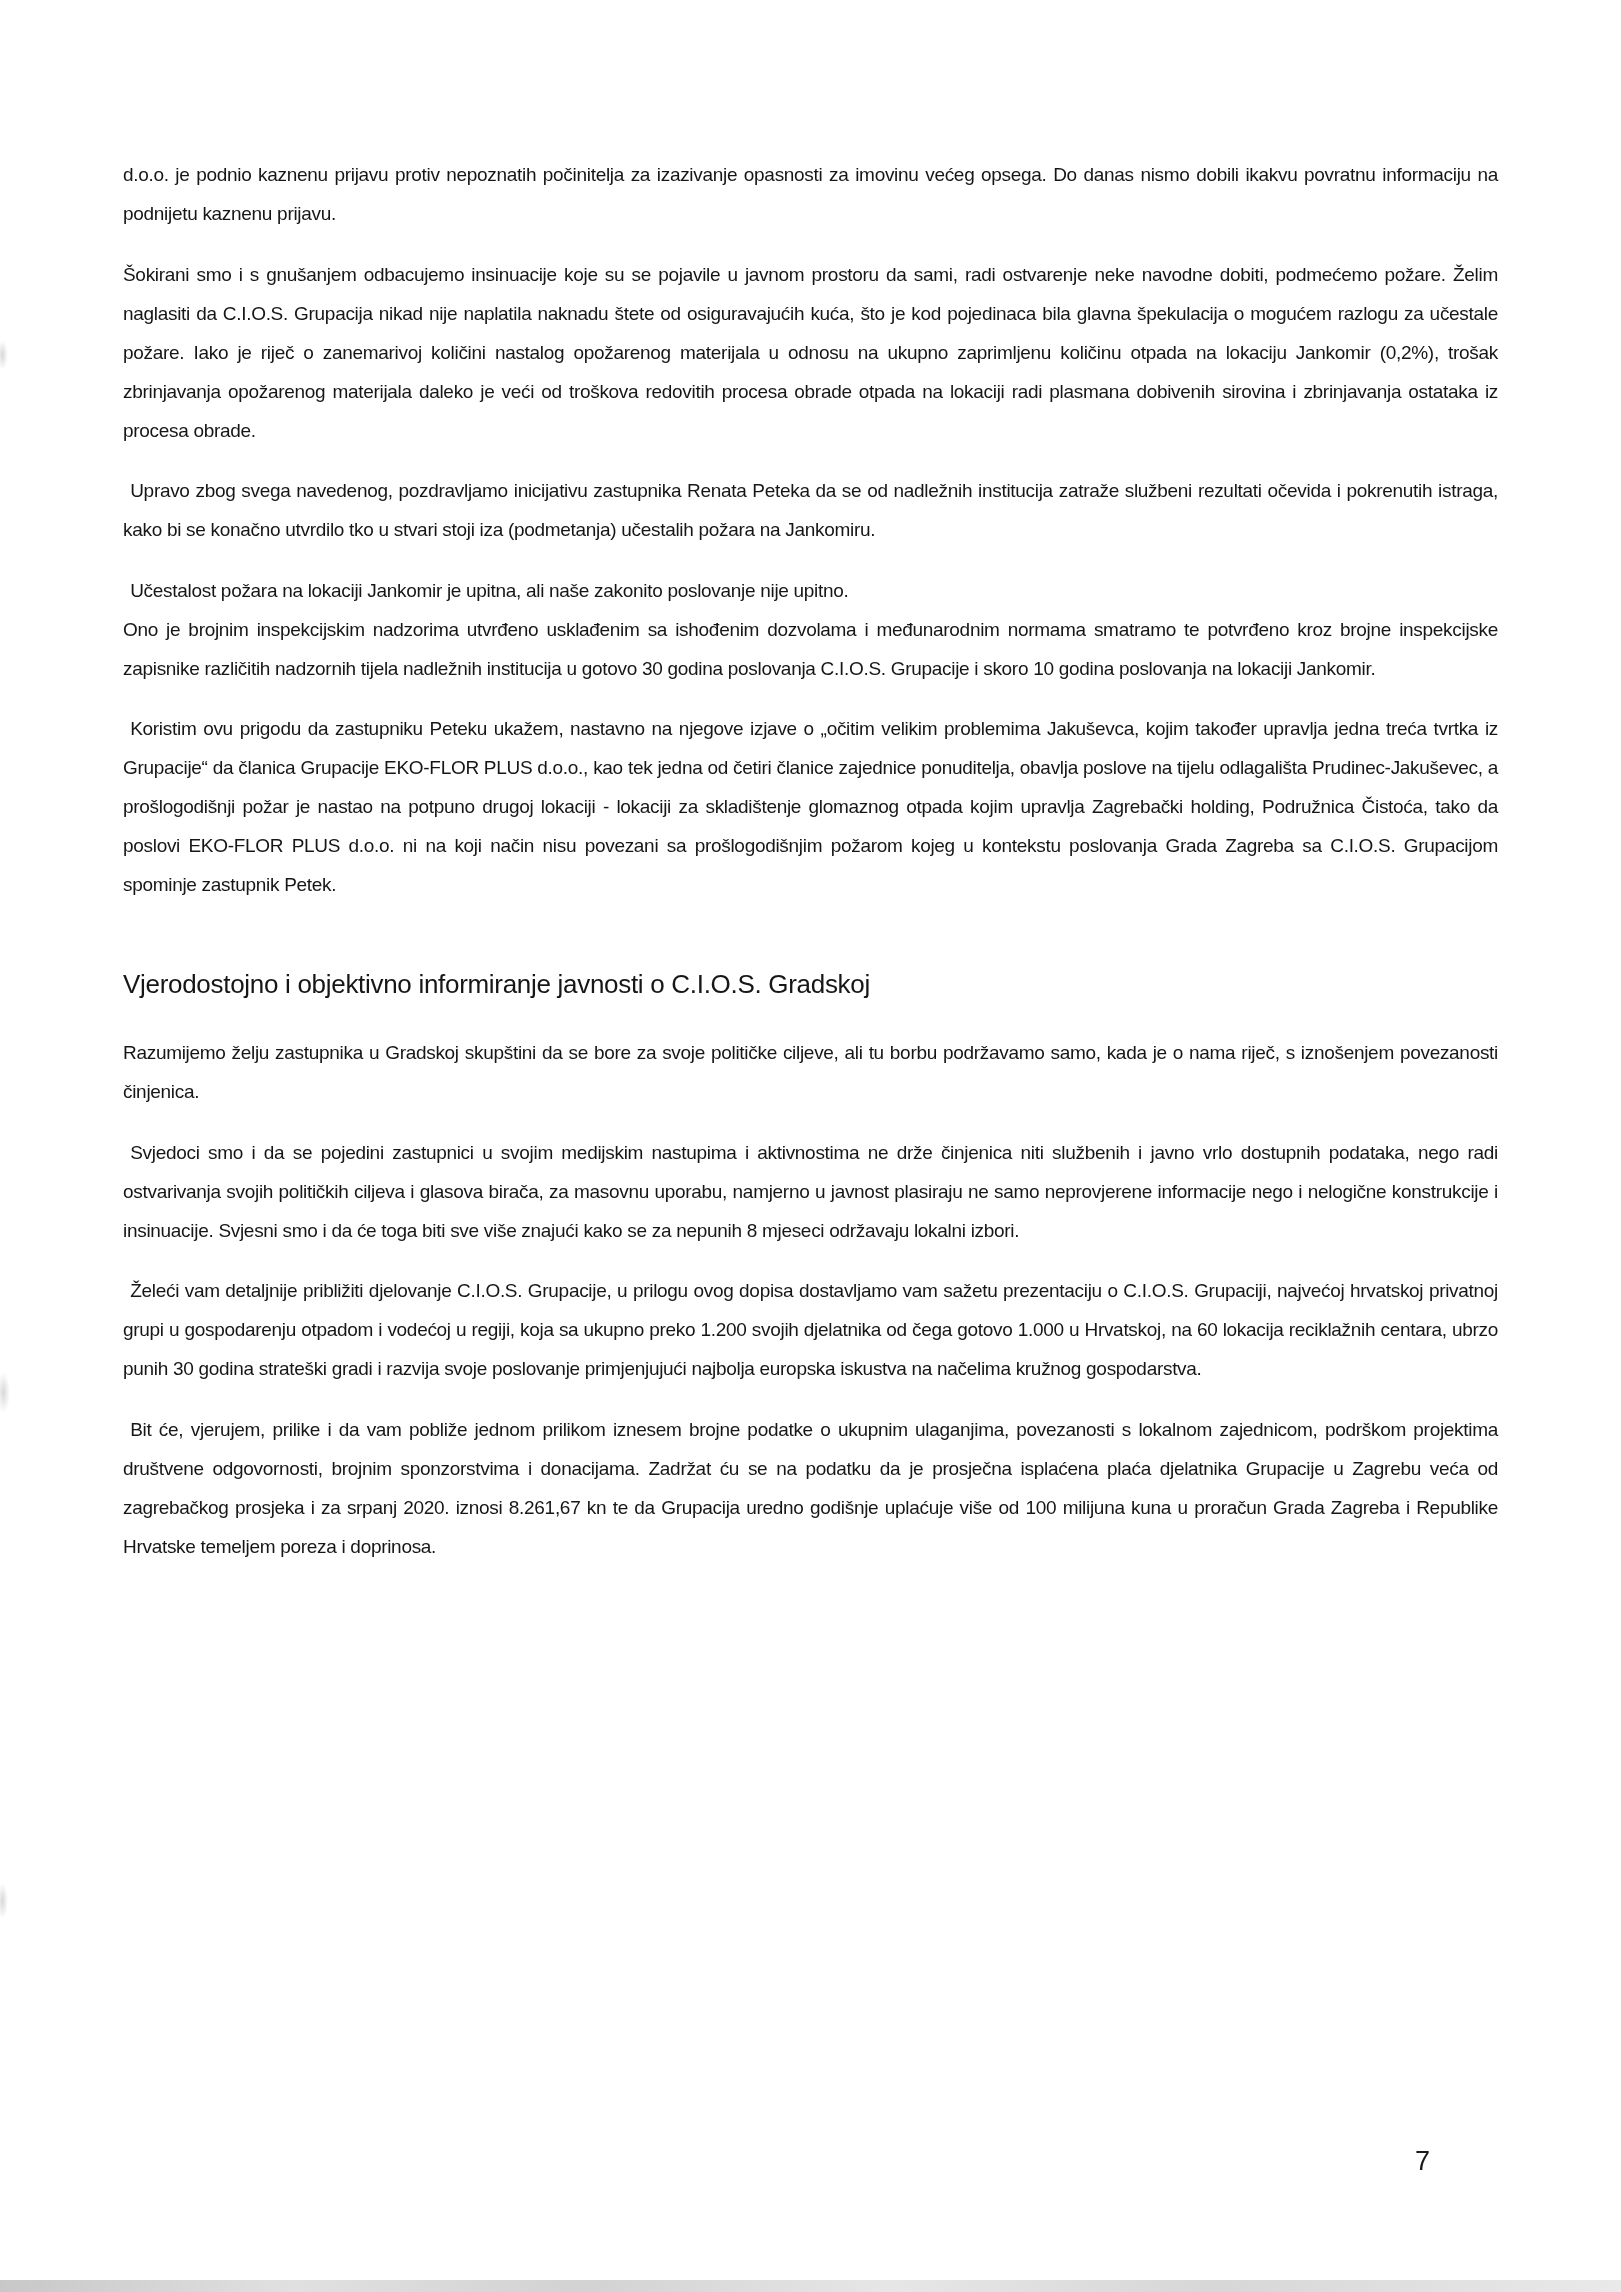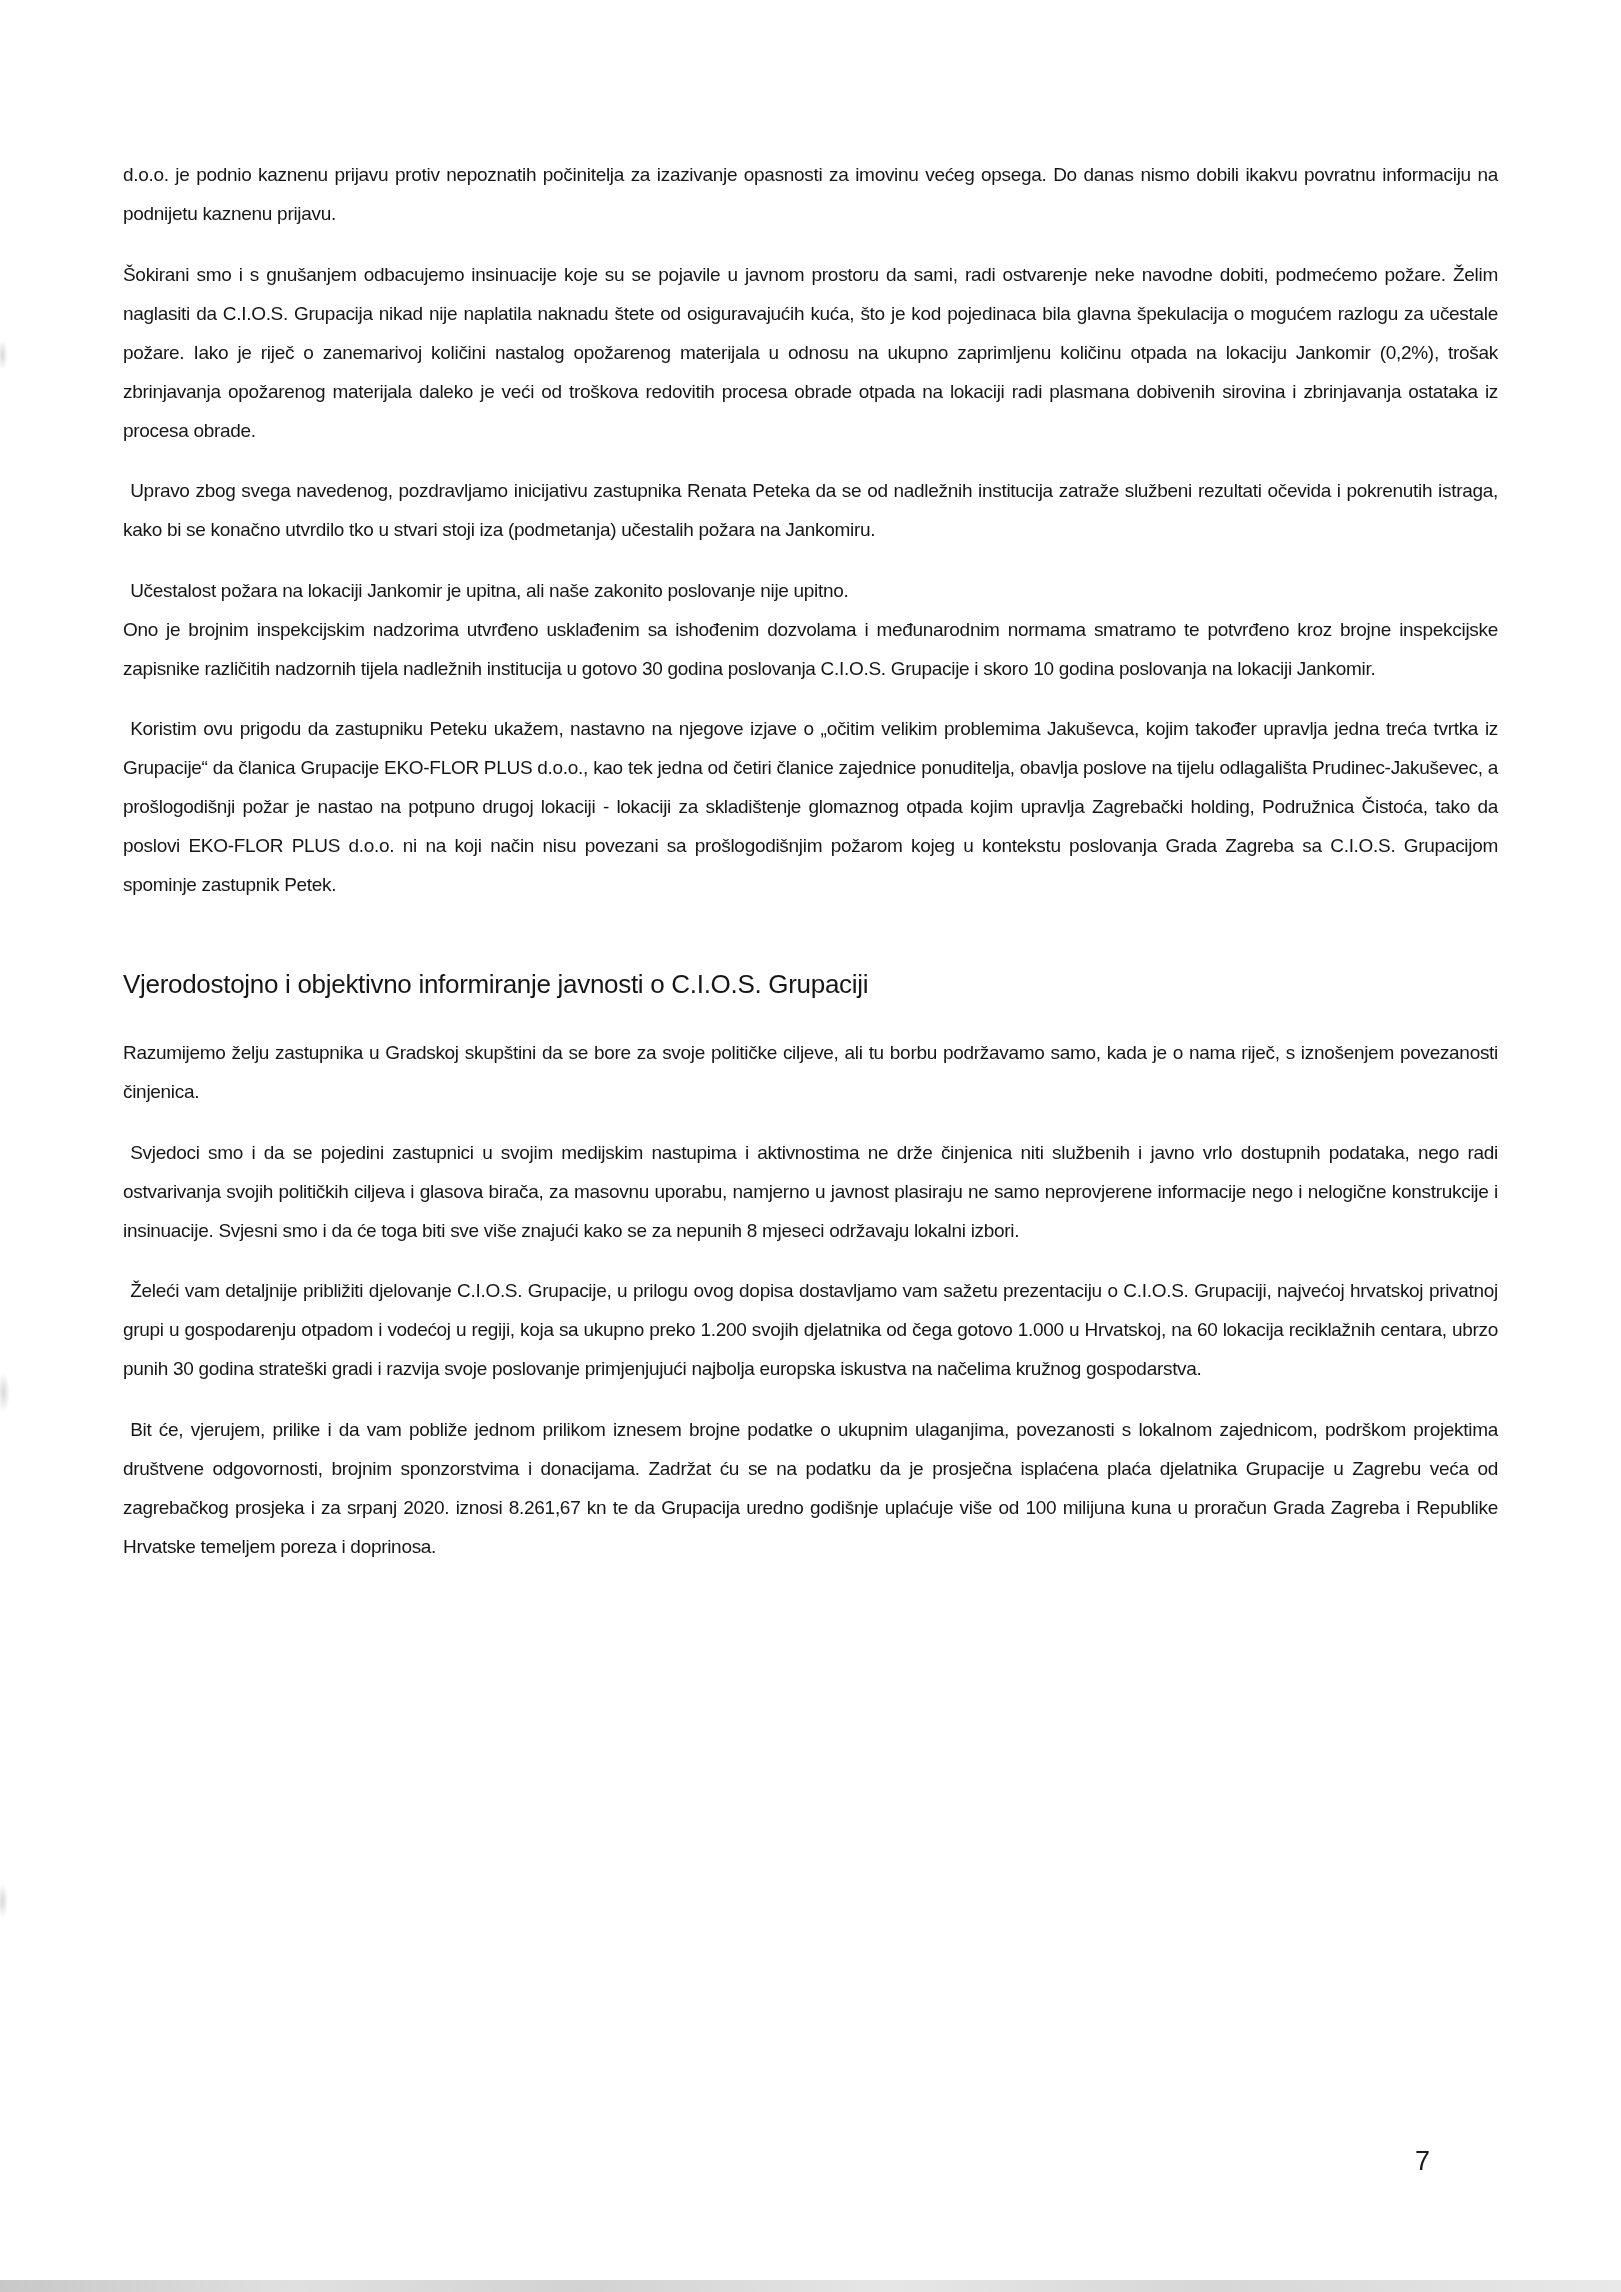--- a/index.html
+++ b/index.html
@@ -75,21 +75,21 @@
 </head>
 <body>
 
 <div class="page">
   <div class="content">
       <p class="para"><span>d.o.o. je podnio kaznenu prijavu protiv nepoznatih počinitelja za izazivanje opasnosti za imovinu većeg opsega. Do danas nismo dobili ikakvu povratnu informaciju na podnijetu kaznenu prijavu.</span></p>
       <p class="para"><span>Šokirani smo i s gnušanjem odbacujemo insinuacije koje su se pojavile u javnom prostoru da sami, radi ostvarenje neke navodne dobiti, podmećemo požare. Želim naglasiti da </span><span class="b">C.I.O.S. Grupacija nikad nije naplatila naknadu štete od osiguravajućih kuća, što je kod pojedinaca bila glavna špekulacija o mogućem razlogu za učestale požare.</span><span> Iako je riječ o zanemarivoj količini nastalog opožarenog materijala u odnosu na ukupno zaprimljenu količinu otpada na lokaciju Jankomir (0,2%), trošak zbrinjavanja opožarenog materijala daleko je veći od troškova redovitih procesa obrade otpada na lokaciji radi plasmana dobivenih sirovina i zbrinjavanja ostataka iz procesa obrade.</span></p>
       <p class="para indent"><span>Upravo zbog svega navedenog, pozdravljamo inicijativu zastupnika Renata Peteka da se od nadležnih institucija zatraže službeni rezultati očevida i pokrenutih istraga, kako bi se konačno utvrdilo tko u stvari stoji iza (podmetanja) učestalih požara na Jankomiru.</span></p>
       <p class="para indent"><span>Učestalost požara na lokaciji Jankomir je upitna, ali naše zakonito poslovanje nije upitno.</span><br><span>Ono je brojnim inspekcijskim nadzorima utvrđeno usklađenim sa ishođenim dozvolama i međunarodnim normama smatramo te potvrđeno kroz brojne inspekcijske zapisnike različitih nadzornih tijela nadležnih institucija u gotovo 30 godina poslovanja C.I.O.S. Grupacije i skoro 10 godina poslovanja na lokaciji Jankomir.</span></p>
       <p class="para indent"><span>Koristim ovu prigodu da zastupniku Peteku ukažem, nastavno na njegove izjave o „očitim velikim problemima Jakuševca, kojim također upravlja jedna treća tvrtka iz Grupacije“ da članica Grupacije EKO-FLOR PLUS d.o.o., kao tek jedna od četiri članice zajednice ponuditelja, obavlja poslove na </span><span class="i">tijelu odlagališta</span><span> Prudinec-Jakuševec, a prošlogodišnji požar je nastao na potpuno drugoj lokaciji - </span><span class="i">lokaciji za skladištenje glomaznog otpada</span><span> kojim upravlja Zagrebački holding, Podružnica Čistoća, tako da poslovi EKO-FLOR PLUS d.o.o. ni na koji način nisu povezani sa prošlogodišnjim požarom kojeg u kontekstu poslovanja Grada Zagreba sa C.I.O.S. Grupacijom spominje zastupnik Petek.</span></p>
-      <p class="heading"><span class="b">Vjerodostojno i objektivno informiranje javnosti o C.I.O.S. Grupaciji</span></p>
+      <p class="heading"><span class="b">Vjerodostojno i objektivno informiranje javnosti o C.I.O.S. Gradskoj</span></p>
       <p class="para"><span>Razumijemo želju zastupnika u Gradskoj skupštini da se bore za svoje političke ciljeve, ali tu borbu podržavamo samo, kada je o nama riječ, s iznošenjem povezanosti činjenica.</span></p>
       <p class="para indent"><span>Svjedoci smo i da se pojedini zastupnici u svojim medijskim nastupima i aktivnostima ne drže činjenica niti službenih i javno vrlo dostupnih podataka, nego radi ostvarivanja svojih političkih ciljeva i glasova birača, za masovnu uporabu,  namjerno u javnost plasiraju ne samo neprovjerene informacije nego i nelogične konstrukcije i insinuacije. Svjesni smo i da će toga biti sve više znajući kako se za nepunih 8 mjeseci održavaju lokalni izbori.</span></p>
       <p class="para indent"><span>Želeći vam detaljnije približiti djelovanje C.I.O.S. Grupacije, u prilogu ovog dopisa dostavljamo vam sažetu prezentaciju o C.I.O.S. Grupaciji, najvećoj hrvatskoj privatnoj grupi u gospodarenju otpadom i vodećoj u regiji, koja sa ukupno preko 1.200 svojih djelatnika od čega gotovo 1.000 u Hrvatskoj, na 60 lokacija reciklažnih centara, ubrzo punih 30 godina strateški gradi i razvija svoje poslovanje primjenjujući najbolja europska iskustva na načelima kružnog gospodarstva.</span></p>
       <p class="para indent"><span>Bit će, vjerujem, prilike i da vam pobliže jednom prilikom iznesem brojne podatke o ukupnim ulaganjima, povezanosti s  lokalnom zajednicom, podrškom projektima društvene odgovornosti, brojnim sponzorstvima i donacijama. Zadržat ću se na podatku da je prosječna isplaćena plaća djelatnika Grupacije u Zagrebu  veća od zagrebačkog prosjeka i za srpanj 2020. iznosi 8.261,67 kn  te da Grupacija </span><span class="b">uredno godišnje uplaćuje više od 100 milijuna kuna u proračun Grada Zagreba i Republike Hrvatske temeljem poreza i doprinosa.</span></p>
     </div>
 
   <div class="page-number">7</div>
 
   <div class="smudge smudge-1"></div>
   <div class="smudge smudge-2"></div>

